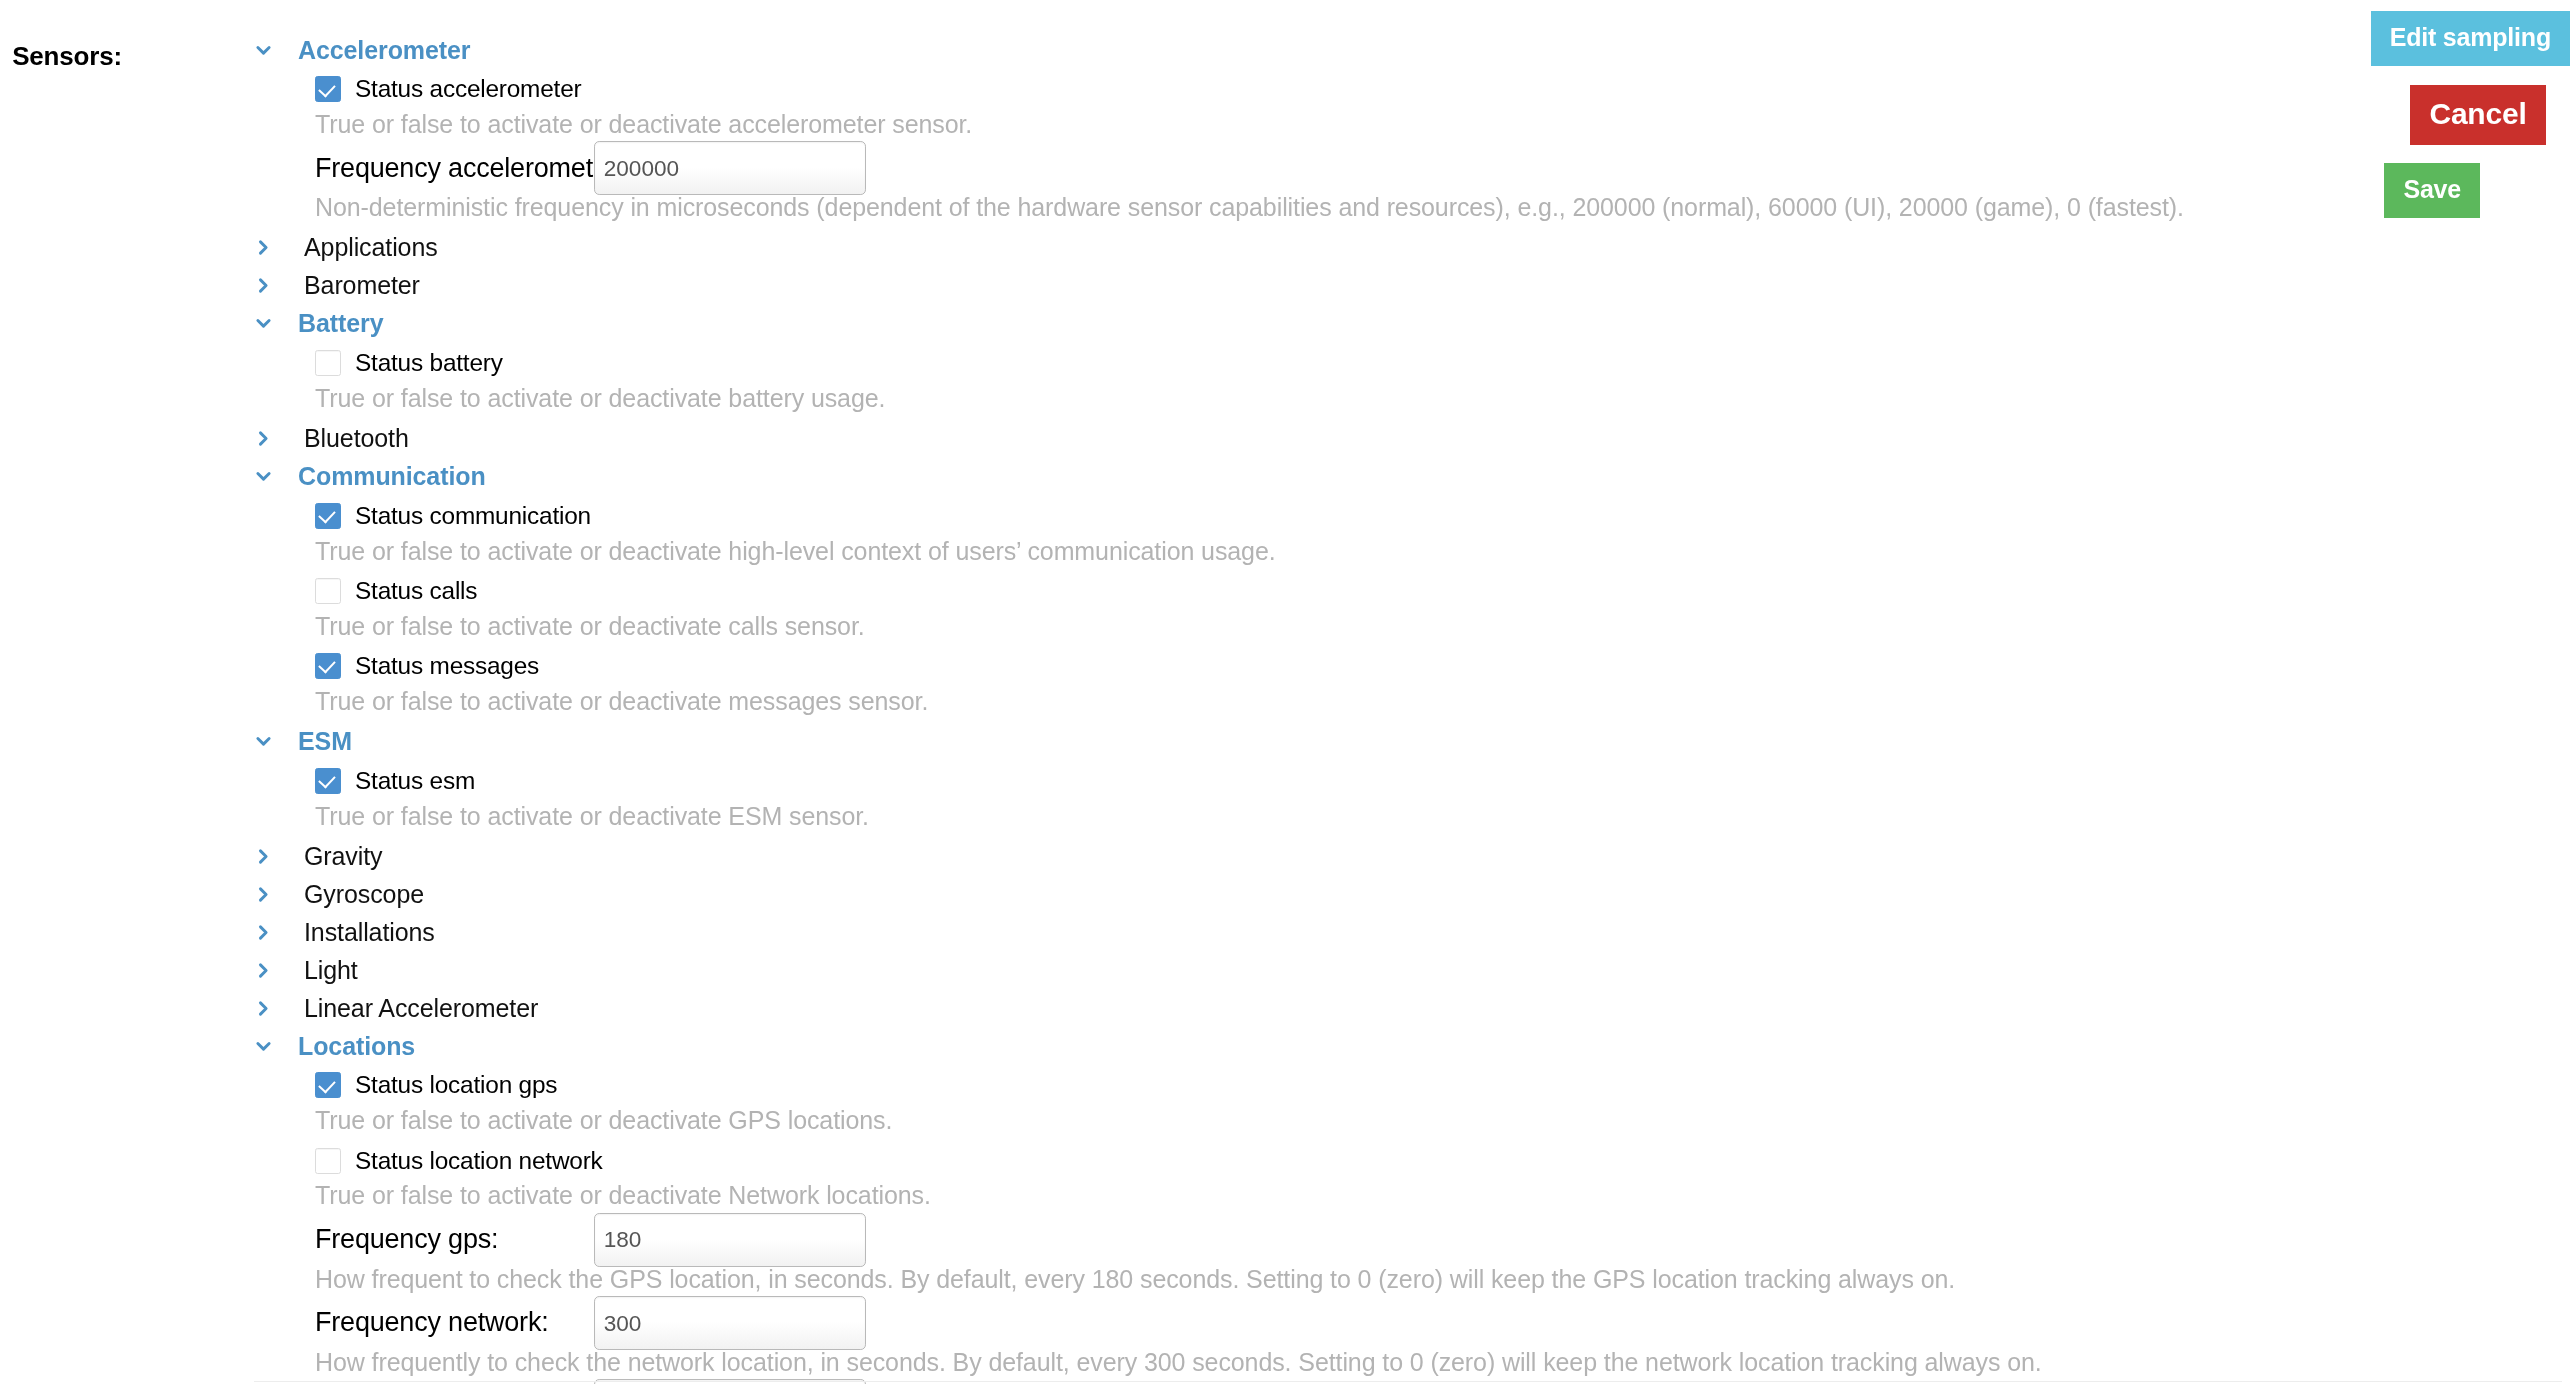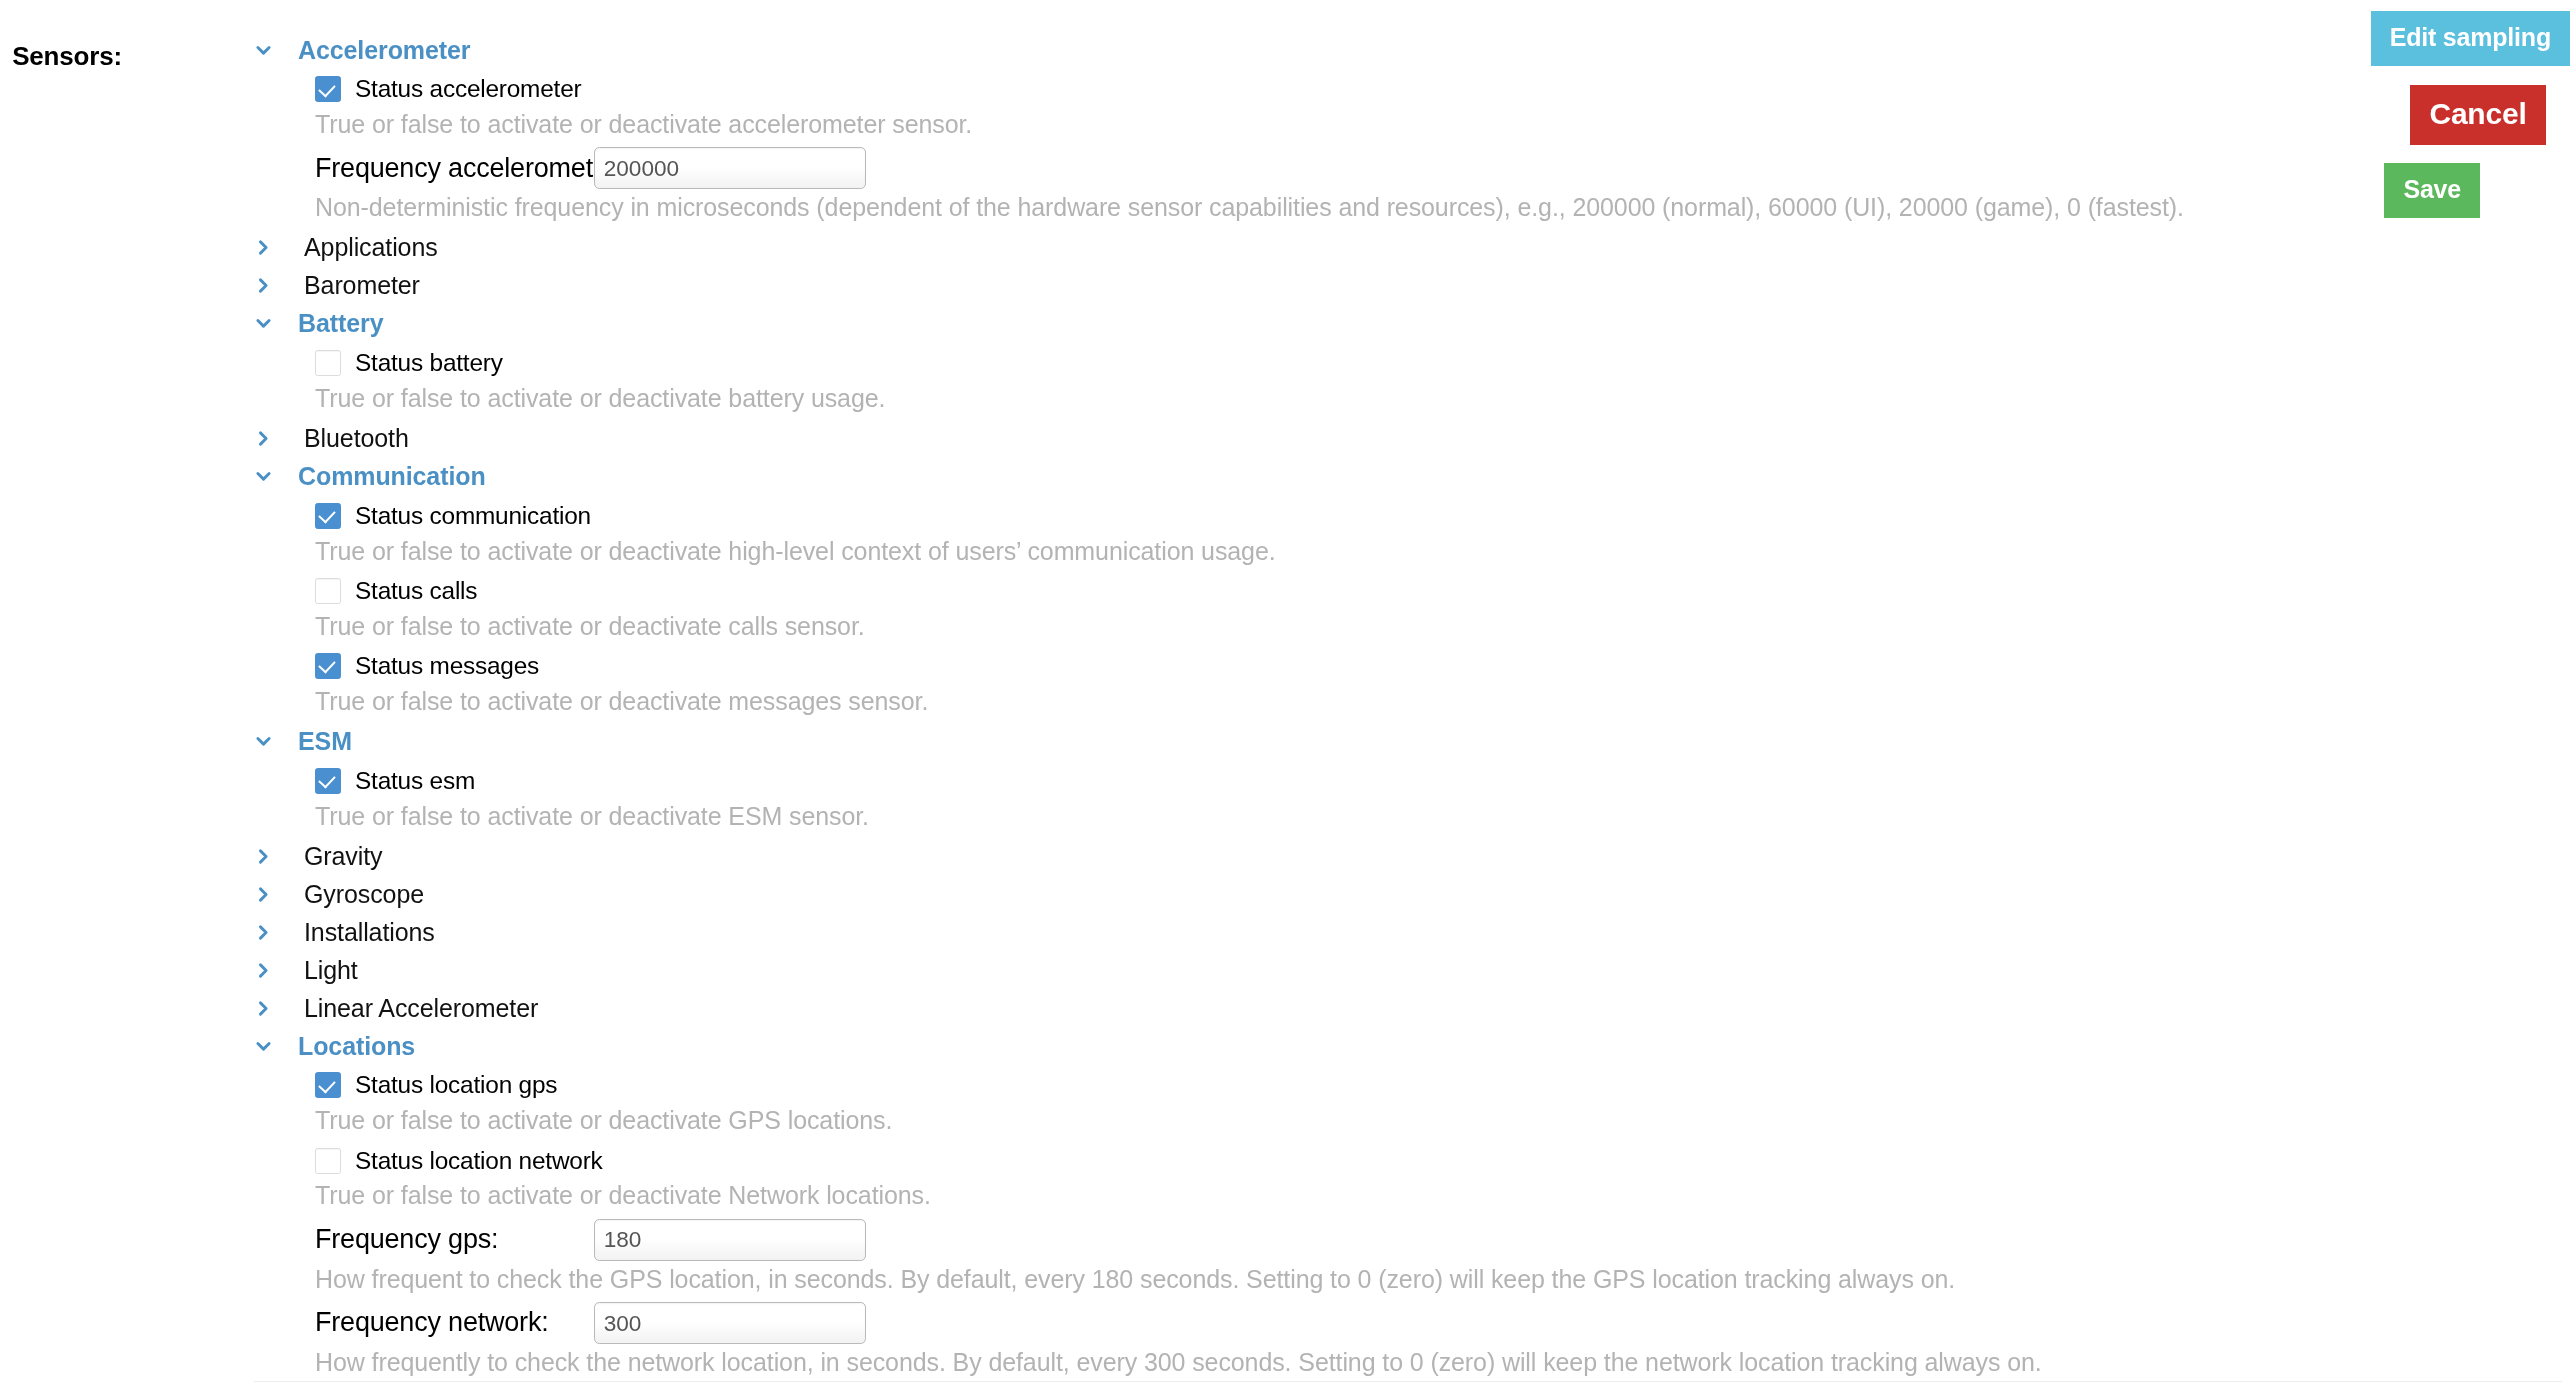--- a/index.html
+++ b/index.html
@@ -146,21 +146,21 @@
   .field-label {
     font-size: 27px;
     color: #000;
     width: 279px;
     min-width: 279px;
     letter-spacing: -0.2px;
     white-space: nowrap;
   }
   .field-input {
     width: 272px;
-    height: 42px;
+    height: 54px;
     padding: 1.7px 8.7px 0 8.7px;
     font-family: "Liberation Sans", sans-serif;
     font-size: 22.6px;
     color: #555;
     border: 0.9px solid #b9b9b9;
     border-radius: 5.2px;
     background: linear-gradient(to bottom, #ffffff 0%, #ffffff 48%, #f2f2f2 100%);
     box-shadow: inset 0 0.9px 1.7px rgba(0,0,0,.05);
     outline: none;
   }

